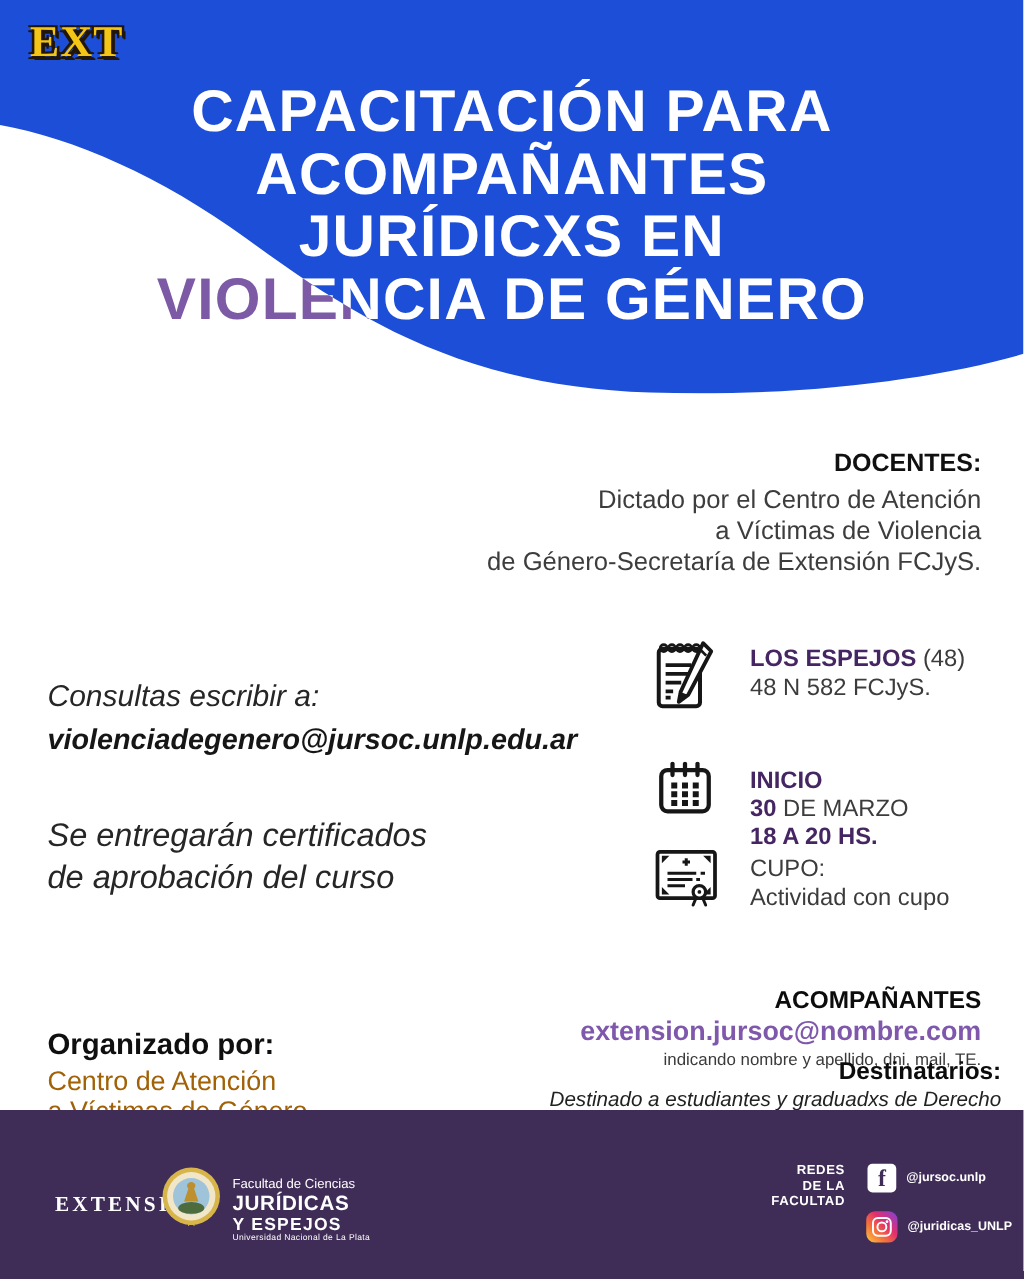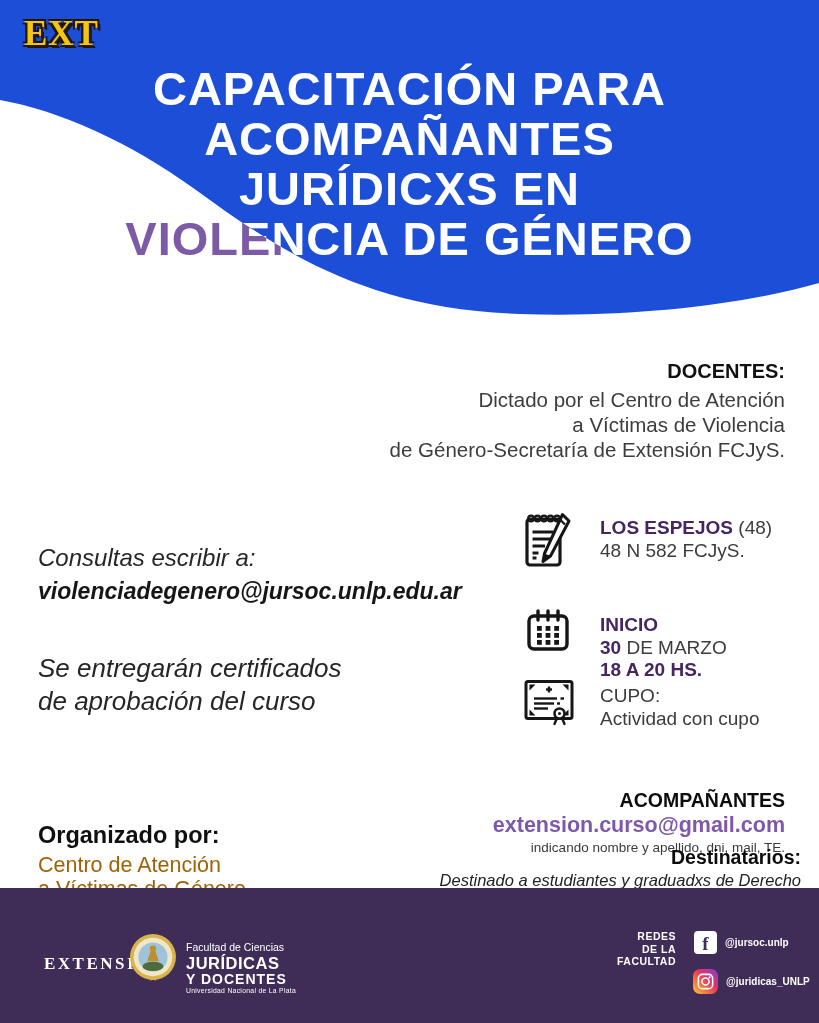--- a/index.html
+++ b/index.html
@@ -189,21 +189,21 @@
   </div>
 
   <div class="blk organizado">
     <div class="org-label">Organizado por:</div>
     <div class="org-line">Centro de Atención</div>
     <div class="org-line">a Víctimas de Género</div>
   </div>
 
   <div class="blk inscripcion">
     <div class="ins-label">ACOMPAÑANTES</div>
-    <div class="ins-email">extension.curso@gmail.com</div>
+    <div class="ins-email">extension.jursoc@nombre.com</div>
     <div class="ins-note">indicando nombre y apellido, dni, mail, TE.</div>
   </div>
 
   <div class="blk destinatarios">
     <div class="des-label">Destinatarios:</div>
     <div class="des-text">Destinado a estudiantes y graduadxs de Derecho</div>
   </div>
 
   <div class="footer">
     <div class="ftr-extension">EXTENSIÓN</div>
@@ -213,21 +213,21 @@
       <circle cx="23" cy="23" r="18.5" fill="#f1e6c8"></circle>
       <circle cx="23" cy="23" r="14" fill="#9fc4da"></circle>
       <ellipse cx="23" cy="32" rx="10" ry="4.5" fill="#4e6b3e"></ellipse>
       <path d="M23 12 c3 0 4.2 3 2.2 5 l3.3 10 h-11 l3.3 -10 c-2 -2 -0.8 -5 2.2 -5 z" fill="#bd8f2f"></path>
       <path d="M23 44 l-2.5 2 v-3 h5 v3 z" fill="#d7b54b"></path>
     </svg>
 
     <div class="faculty">
       <div class="fac-1">Facultad de Ciencias</div>
       <div class="fac-2">JURÍDICAS</div>
-      <div class="fac-3">Y DOCENTES</div>
+      <div class="fac-3">Y ESPEJOS</div>
       <div class="fac-4">Universidad Nacional de La Plata</div>
     </div>
 
     <div class="redes">
       <div>REDES</div>
       <div>DE LA</div>
       <div>FACULTAD</div>
     </div>
 
     <div class="social-row fb-row">

